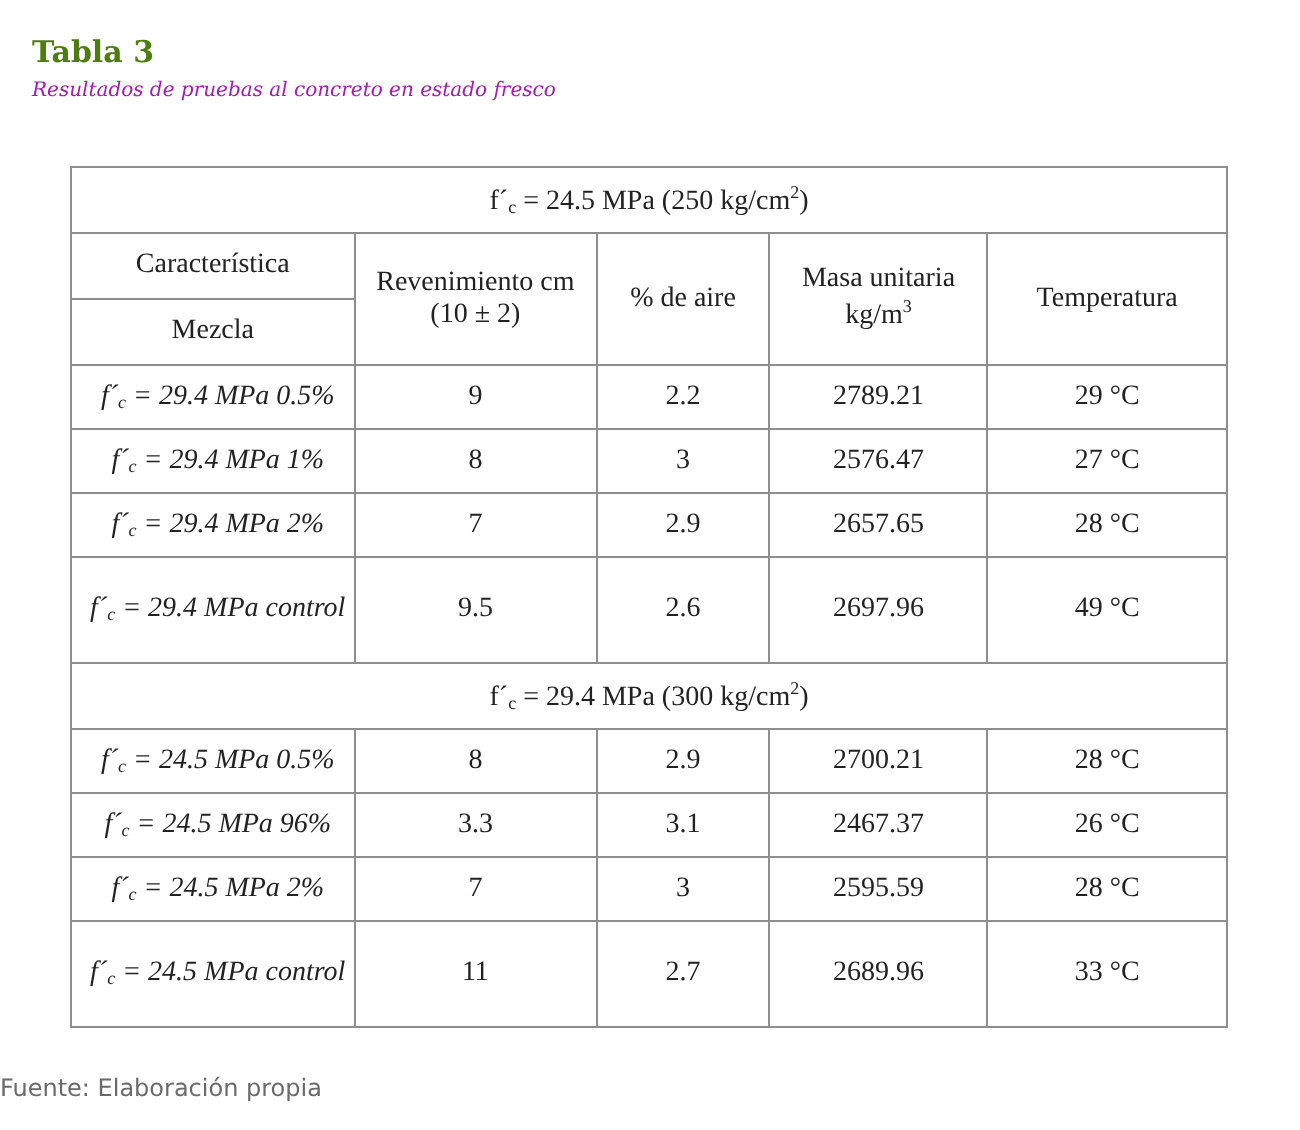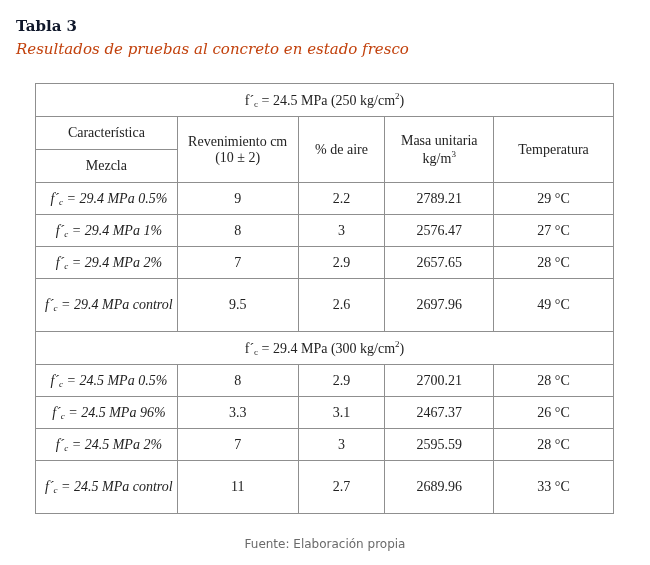--- a/index.html
+++ b/index.html
@@ -1,29 +1,29 @@
 <!DOCTYPE html>
 <html><head>
 <meta charset="utf-8">
 <style>
   html, body { margin:0; padding:0; background:#ffffff; }
   body { width:650px; height:565px; position:relative; overflow:hidden; }
-  .caption-label { position:absolute; left:16px; top:17px; font-family:"DejaVu Serif", serif; font-weight:bold; font-size:15px; color:#0f172a; }
-  .caption-title { position:absolute; left:16px; top:40px; font-family:"DejaVu Serif", serif; font-style:italic; font-size:15px; color:#c2410c; }
+  .caption-label { position:absolute; left:16px; top:17px; font-family:"DejaVu Serif", serif; font-weight:bold; font-size:15px; color:#4d7c0f; }
+  .caption-title { position:absolute; left:16px; top:40px; font-family:"DejaVu Serif", serif; font-style:italic; font-size:10px; color:#a21caf; }
   table.data { position:absolute; left:35px; top:83px; width:579px; border-collapse:collapse; font-family:"Liberation Serif", serif; font-size:14px; color:#222; }
   table.data td { border:1.5px solid #8f8f8f; text-align:center; padding:0; }
   td.section { height:32px; }
   td.hdr-top { height:32px; }
   td.hdr-bot { height:32px; }
   td.first { text-align:left; padding-left:5px !important;font-style:italic; }
   tr.row td { height:31px; }
   tr.row.tall td { height:52px; }
   sub.s { font-size:9px; vertical-align:-2px; }
   sup { font-size:9px; }
-  .source { position:absolute; left:0; width:650px; top:537px; text-align:center; font-family:"DejaVu Sans", sans-serif; font-size:12px; color:#6a6a6a; }
+  .source { position:absolute; left:0; width:650px; top:537px; text-align:left; font-family:"DejaVu Sans", sans-serif; font-size:12px; color:#6a6a6a; }
 </style>
 </head>
 <body>
 
 <div class="caption-label">Tabla 3</div>
 <div class="caption-title">Resultados de pruebas al concreto en estado fresco</div>
 
 <table class="data">
   <colgroup>
     <col style="width:142px">

